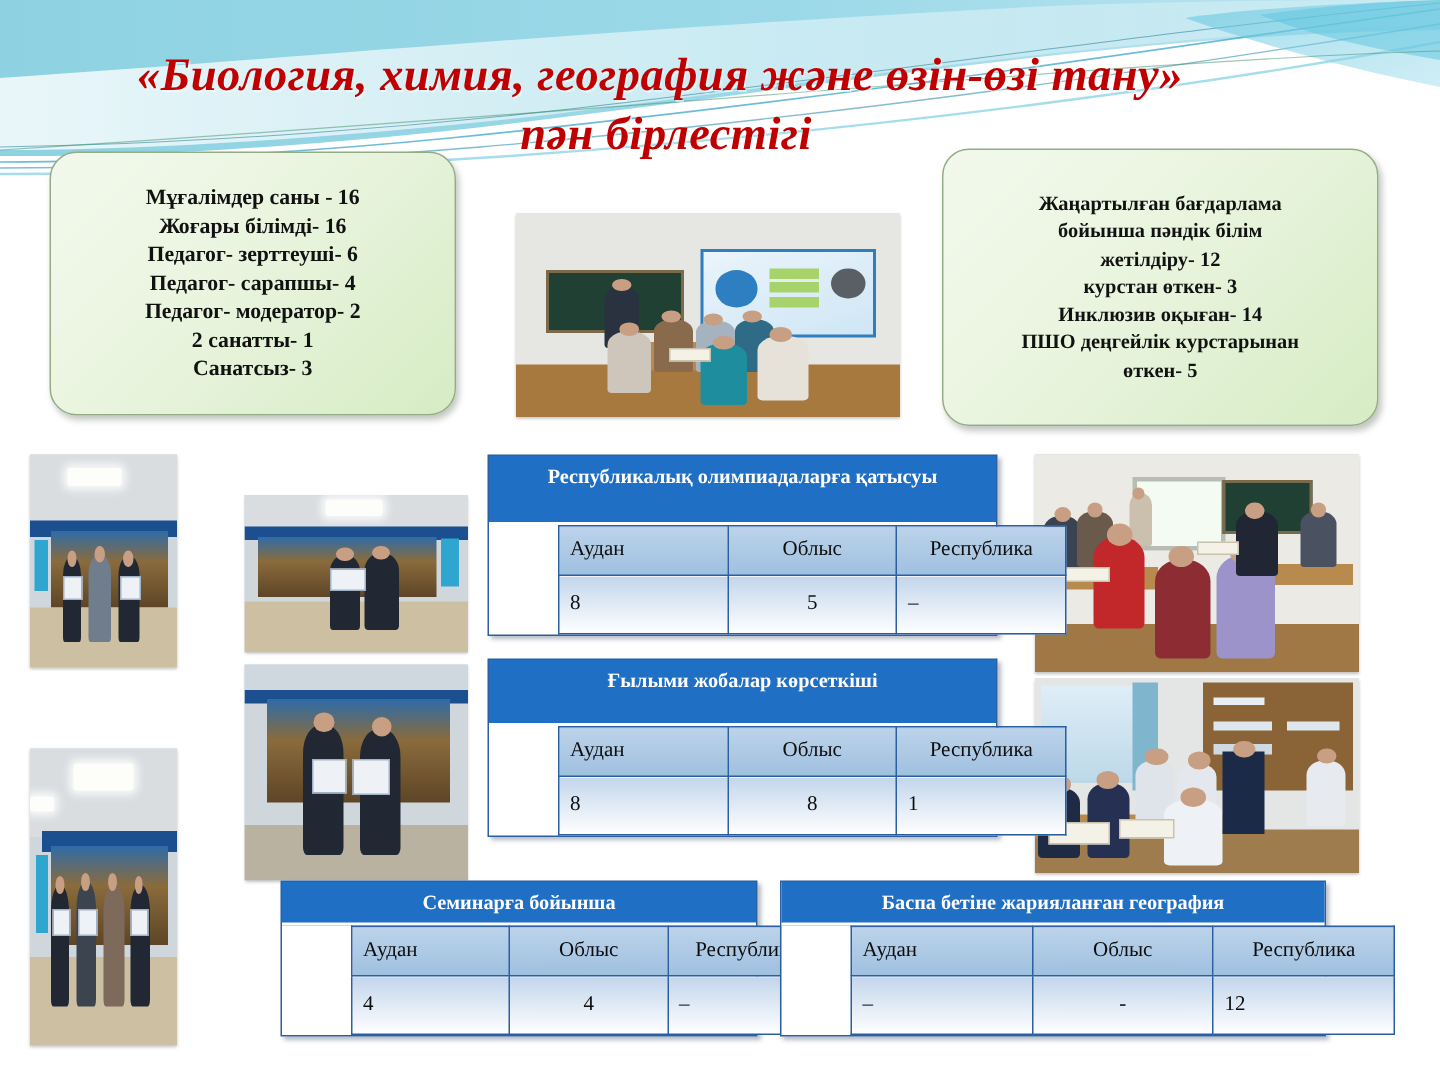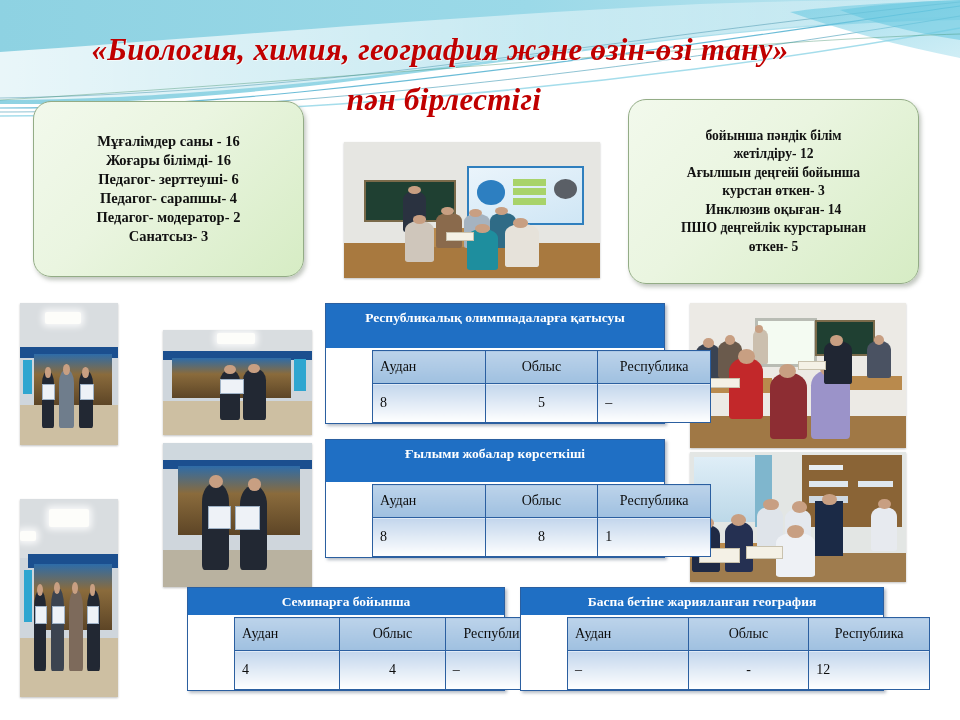--- a/index.html
+++ b/index.html
@@ -42,21 +42,20 @@
     font-weight: bold;
     font-size: 31px;
     line-height: 39px;
     color: #c00000;
     letter-spacing: 0.3px;
     text-shadow: 1px 1px 0 rgba(255,255,255,0.55);
     white-space: nowrap;
   }
   .title-line.second {
     padding-left: 8px;
-    margin-top: 11px;
   }
 
   
   .green-box {
     position: absolute;
     border: 1px solid #93ac86;
     border-radius: 18px;
     background: linear-gradient(135deg, #f2f9ec 0%, #eaf5e0 42%, #d6ecc4 100%);
     box-shadow: 2px 3px 4px rgba(120,130,115,0.45);
     box-sizing: border-box;
@@ -225,29 +224,30 @@
     <div class="title-line second">пән бірлестігі</div>
   </div>
 
   <div class="green-box" id="box-left">
     <div class="lines">
       <div class="ln">Мұғалімдер саны - 16</div>
       <div class="ln">Жоғары білімді-  16</div>
       <div class="ln">Педагог- зерттеуші-  6</div>
       <div class="ln">Педагог- сарапшы-   4</div>
       <div class="ln">Педагог- модератор-  2</div>
+      <div class="ln">2 санатты-  1</div>
       <div class="ln">Санатсыз- 3</div>
     </div>
   </div>
 
   <div class="green-box" id="box-right">
     <div class="lines">
+      <div class="ln">Жаңартылған бағдарлама</div>
       <div class="ln">бойынша пәндік білім</div>
       <div class="ln">жетілдіру-  12</div>
-      <div class="ln">Ағылшын деңгейі бойынша</div>
       <div class="ln">курстан өткен-   3</div>
       <div class="ln">Инклюзив оқыған- 14</div>
       <div class="ln">ПШО деңгейлік курстарынан</div>
       <div class="ln">өткен- 5</div>
     </div>
   </div>
 
   <div class="photo" id="photo-1">
     <div class="ph-inner">
       <div class="sc-ceiling" style="height:34%"></div>

